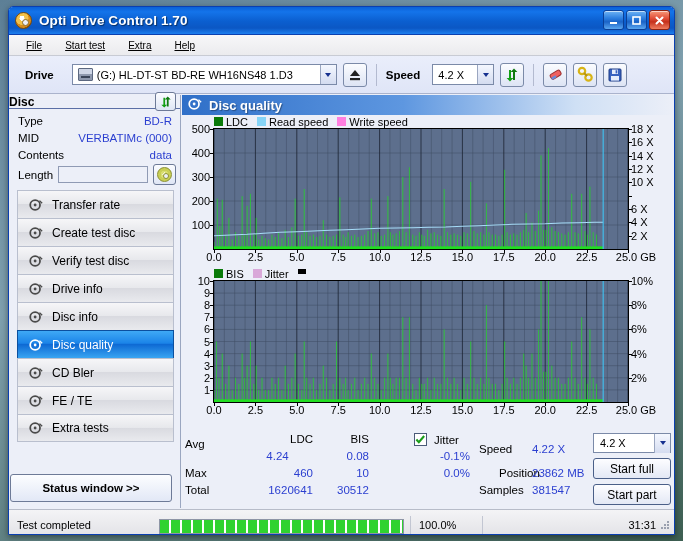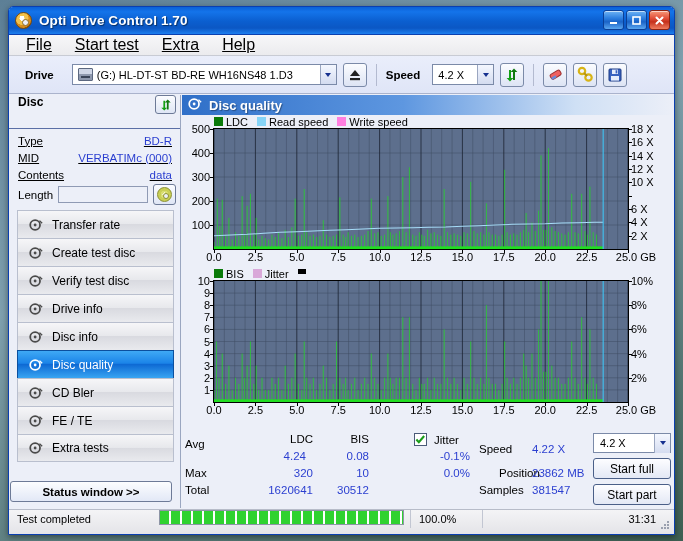--- a/index.html
+++ b/index.html
@@ -49,21 +49,21 @@
   }
   .wbtn.close{background:linear-gradient(to bottom,#f79a7a 0%,#e2503a 40%,#c5301c 60%,#ef7c5e 100%);border-color:#8d2211;}
   .wbtn svg{display:block;}
   
   #menubar {
     height:21px; background:#f0f0f0;
     border-bottom:1px solid #c8cbd4;
     display:flex; align-items:center; padding-left:14px; gap:17px;
     background:linear-gradient(to bottom,#f7f7f9,#ebebee);
   }
-  .menu-item{font-size:16px;color:#000;cursor:pointer;padding:2px 3px;}
+  .menu-item{font-size:10px;color:#000;cursor:pointer;padding:2px 3px;}
   .menu-item u{text-decoration:underline;}
   
   #toolbar{
     height:38px;background:linear-gradient(to bottom,#eaeefb,#dfe5f7);
     border-bottom:1px solid #aab3cc; display:flex;align-items:center;padding:0 8px;gap:6px;
   }
   .tb-label{font-weight:bold;font-size:11.5px;color:#000;}
   .combo{
     height:21px;border:1px solid #7b8aa8;background:#fff;display:flex;align-items:center;
     font-size:11px;color:#000;padding-left:3px;position:relative;
@@ -83,27 +83,27 @@
     width:24px;height:24px;border:1px solid #7b8aa8;border-radius:3px;
     background:linear-gradient(to bottom,#fbfcff,#dde4f4);
     display:flex;align-items:center;justify-content:center;cursor:pointer;
   }
   .sep{width:1px;height:22px;background:#b3bad0;margin:0 3px;}
   
   #content{position:absolute;left:0;top:88px;right:0;bottom:26px;}
   #sidebar{position:absolute;left:0;top:0;width:172px;bottom:0;background:#eceff8;
            border-right:1px solid #9aa6c0;}
   #disc-hdr{
-    height:34px;border-bottom:1px solid #5b6fa6;background:#eceff8;
-    display:flex;padding:0 4px 0 9px;
+    height:14px;border-bottom:1px solid #5b6fa6;background:#eceff8;
+    display:flex;align-items:center;padding:0 4px 0 0;
   }
   #disc-hdr .t{font-weight:bold;font-size:12px;color:#000;}
   .refresh-btn{width:21px;height:19px;margin-left:auto;border:1px solid #6d7a97;border-radius:3px;
      background:linear-gradient(to bottom,#fbfcff,#dfe6f5);display:flex;align-items:center;justify-content:center;cursor:pointer;}
-  .disc-row{display:flex;align-items:center;height:17px;padding:0 8px 0 9px;font-size:11.5px;text-decoration:underline;}
+  .disc-row{display:flex;align-items:center;height:17px;padding:0 8px 0 9px;font-size:11.5px;}
   .disc-row .k{color:#000;}
   .disc-row .v{margin-left:auto;color:#2b3fd0;}
   #label-row{display:flex;align-items:center;height:23px;padding:0 4px 0 9px;gap:5px;}
   #label-row .k{font-size:11.5px;}
   #label-input{flex:1;height:17px;border:1px solid #8f9ab4;background:#eceff8;font-size:11px;padding:0 3px;min-width:0;}
   .cd-btn{width:23px;height:21px;border:1px solid #6d7a97;border-radius:3px;
     background:linear-gradient(to bottom,#fbfcff,#dfe6f5);display:flex;align-items:center;justify-content:center;cursor:pointer;}
   .cd-glyph{width:15px;height:15px;border-radius:50%;
     background:radial-gradient(circle at 50% 50%,#f2f4d0 0 22%,#d9de72 24% 40%,#c9cf55 42% 70%,#aeb440 72% 100%);
     border:1px solid #8c9130;position:relative;}
@@ -115,21 +115,21 @@
     background:linear-gradient(to bottom,#f6f6f8 0%,#e7e8ec 48%,#d9dae0 50%,#e9eaee 100%);
     font-size:12px;color:#000;cursor:pointer;
   }
   .nav-item:last-child{border-bottom:1px solid #b9bfce;}
   .nav-item.sel{
     background:linear-gradient(to bottom,#3fa9f5 0%,#1b84e8 45%,#0e6ad4 50%,#39a5f2 100%);
     color:#fff;border-color:#0b4f9e;
   }
   .nav-ic{width:14px;height:14px;flex:0 0 auto;}
   #statuswin-btn{
-    position:absolute;left:1px;right:8px;bottom:6px;height:21px;
+    position:absolute;left:1px;right:8px;bottom:6px;height:28px;
     border:1px solid #6d7a97;border-radius:3px;
     background:linear-gradient(to bottom,#fcfdff,#e2e8f6);
     display:flex;align-items:center;justify-content:center;
     font-weight:bold;font-size:11.5px;cursor:pointer;
   }
   
   #main{position:absolute;left:173px;top:0;right:0;bottom:0;background:#eceff8;}
   #panel-hdr{height:20px;display:flex;align-items:center;gap:7px;padding-left:6px;
     background:linear-gradient(to right,#2f6fc8 0%,#5e97e0 45%,#cfe0f5 80%,#eceff8 100%);}
   #panel-hdr .t{color:#fff;font-weight:bold;font-size:13px;text-shadow:1px 1px 1px rgba(0,0,0,.35);}
@@ -148,21 +148,21 @@
   #stats{position:absolute;left:0;right:0;bottom:0;height:78px;}
   .st{position:absolute;font-size:11.5px;color:#000;white-space:nowrap;}
   .stv{position:absolute;font-size:11.5px;color:#2b3fd0;white-space:nowrap;text-align:right;}
   .chk{width:13px;height:13px;border:1px solid #4a5a78;background:#fff;display:flex;align-items:center;justify-content:center;}
   .act-btn{position:absolute;border:1px solid #4a5f88;border-radius:3px;
     background:linear-gradient(to bottom,#fdfdff,#e3e8f5);
     display:flex;align-items:center;justify-content:center;font-size:12px;cursor:pointer;}
   
   #statusbar{position:absolute;left:0;right:0;bottom:0;height:25px;
     background:linear-gradient(to bottom,#f4f4f6,#e4e4e8);
-    border-top:1px solid #b7bcc9;display:flex;align-items:flex-start;}
+    border-top:1px solid #b7bcc9;display:flex;align-items:flex-end;}
   .sb-cell{height:18px;display:flex;align-items:center;font-size:11px;color:#000;}
   #sb-msg{flex:0 0 150px;padding-left:8px;}
   #sb-prog{flex:0 0 auto;width:245px;height:15px;border:1px solid #8e95a6;background:#fff;position:relative;overflow:hidden;}
   #sb-pct{flex:0 0 72px;padding-left:8px;border-left:1px solid #c2c6d2;margin-left:6px;}
   #sb-time{flex:1;text-align:right;padding-right:18px;border-left:1px solid #c2c6d2;justify-content:flex-end;}
   #grip{position:absolute;right:3px;bottom:3px;width:12px;height:12px;}
 </style>
 </head>
 <body>
 
@@ -641,22 +641,22 @@
       </div>
 
       <div id="stats">
         <span class="st" style="left:85px;top:3px;width:46px;text-align:right;">LDC</span>
         <span class="st" style="left:145px;top:3px;width:42px;text-align:right;">BIS</span>
 
         <span class="st" style="left:3px;top:8px;">Avg</span>
         <span class="st" style="left:3px;top:37px;">Max</span>
         <span class="st" style="left:3px;top:54px;">Total</span>
 
-        <span class="stv" style="left:53px;top:20px;width:71px;">4.24</span>
-        <span class="stv" style="left:60px;top:37px;width:71px;">320</span>
+        <span class="stv" style="left:60px;top:20px;width:71px;text-align:center;">4.24</span>
+        <span class="stv" style="left:60px;top:37px;width:71px;">460</span>
         <span class="stv" style="left:46px;top:54px;width:85px;">1620641</span>
 
         <span class="stv" style="left:132px;top:20px;width:55px;">0.08</span>
         <span class="stv" style="left:132px;top:37px;width:55px;">10</span>
         <span class="stv" style="left:120px;top:54px;width:67px;">30512</span>
 
         <span class="chk" style="position:absolute;left:232px;top:3px;">
           <svg width="11" height="11" viewBox="0 0 12 12">
               <path d="M1.5 6 L4.2 9 L10 2.2" stroke="#1a9c1a" stroke-width="2.3" fill="none"></path>
             </svg>

